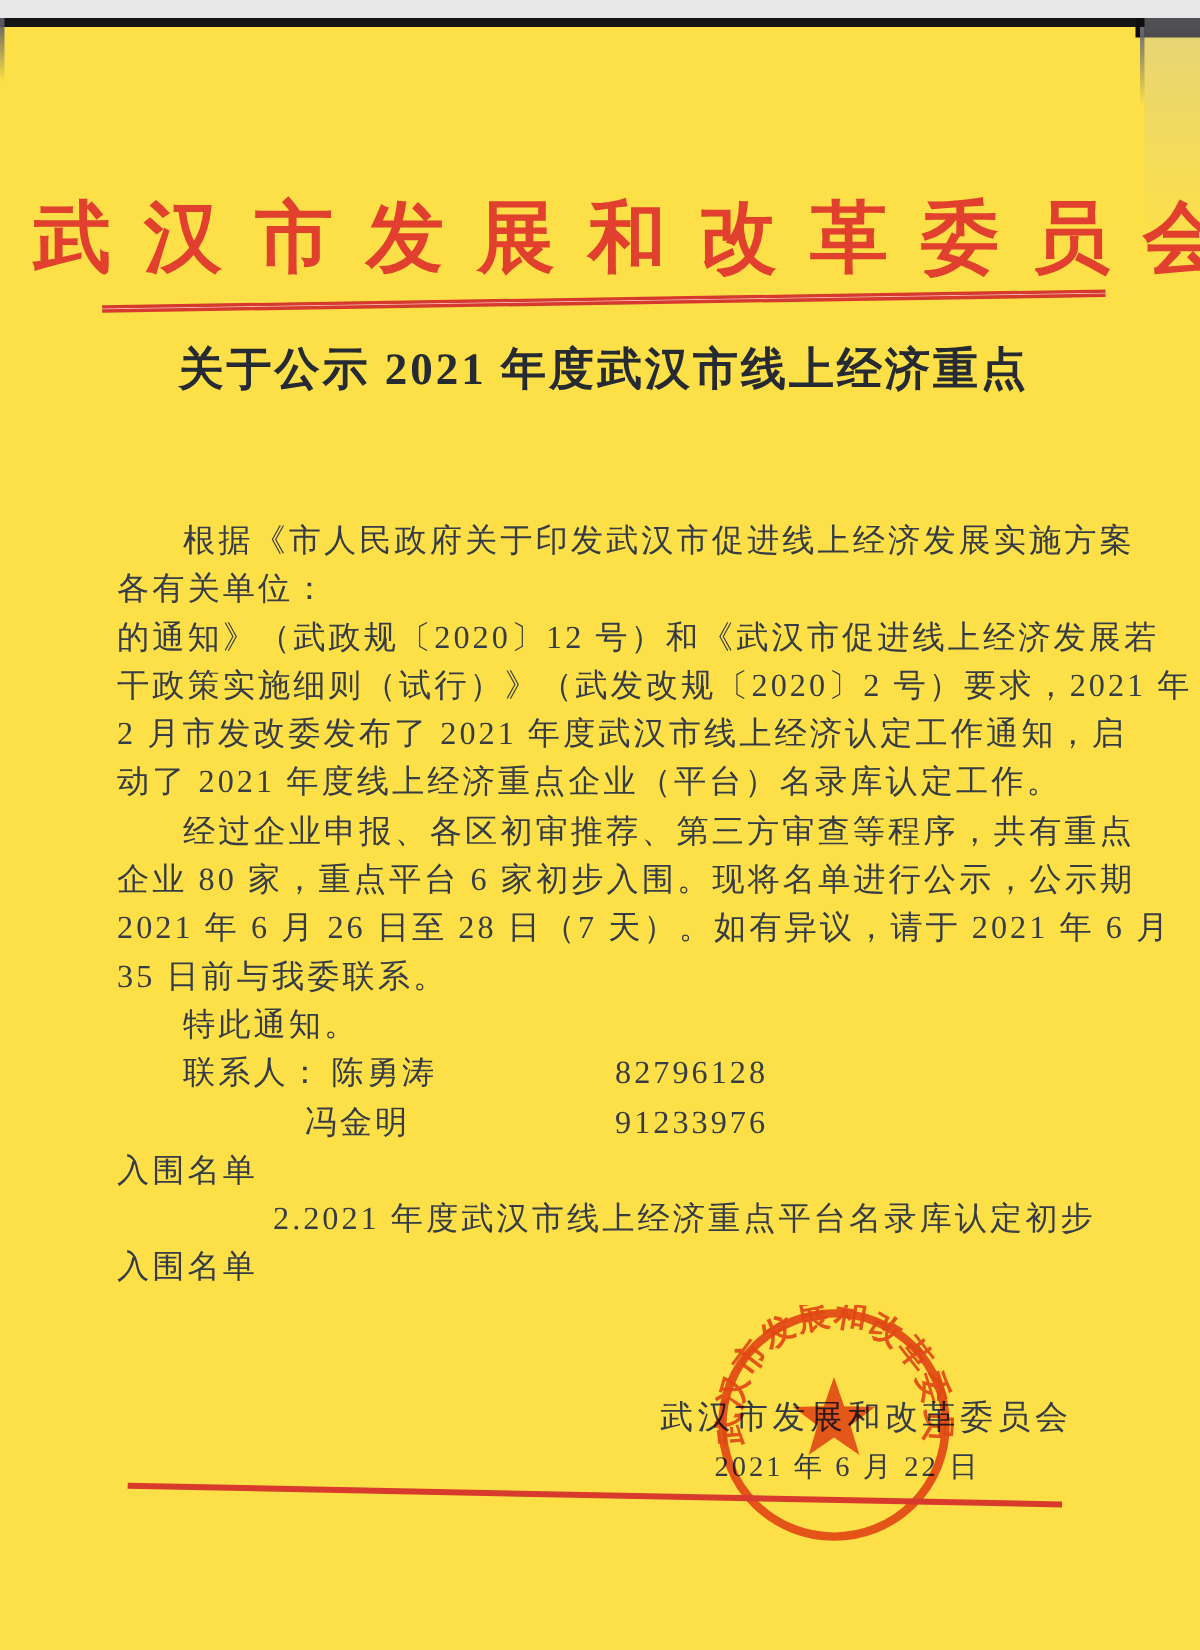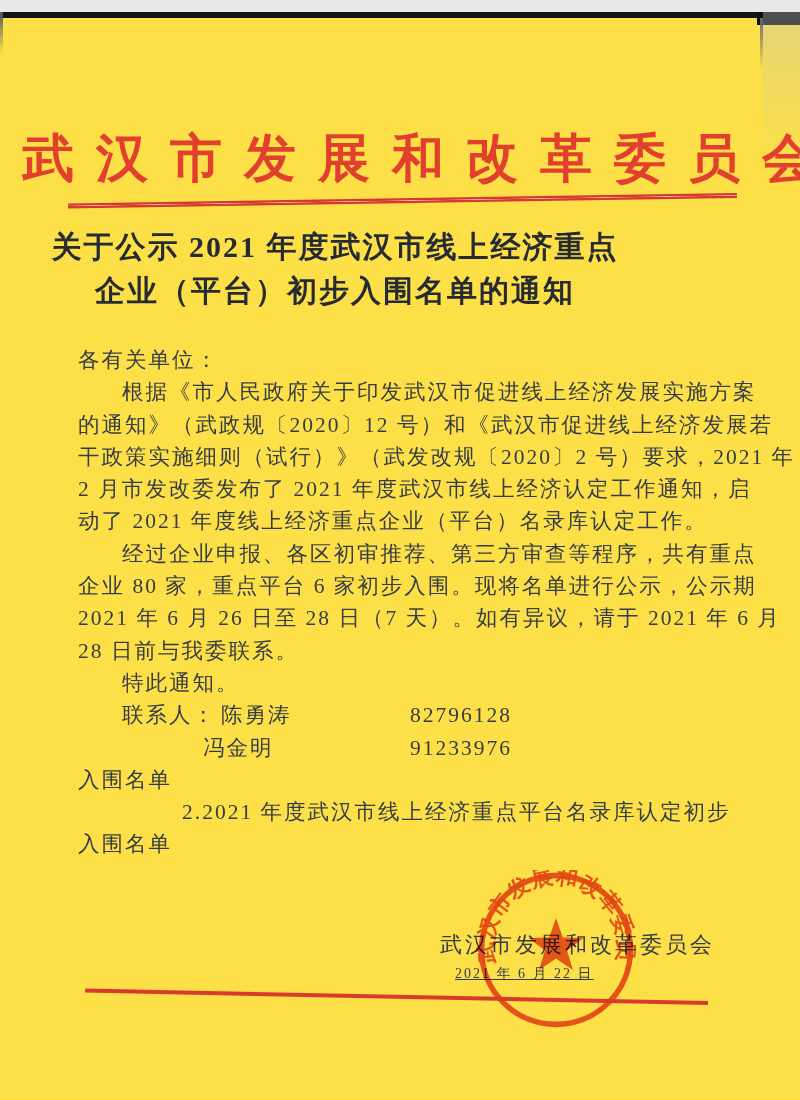--- a/index.html
+++ b/index.html
@@ -22,32 +22,32 @@
     position:absolute;top:112px;left:0;width:800px;text-align:center;
     font-size:52px;font-weight:bold;color:#e2402f;
     letter-spacing:22px;text-indent:22px;white-space:nowrap;
   }
   .org-underline{
     position:absolute;top:181px;left:68px;width:669px;height:5px;
     background:linear-gradient(180deg,#d6392e 0%,#d6392e 38%,#f3b5ae 48%,#d6392e 60%,#d6392e 100%);
     transform:rotate(-0.9deg);transform-origin:right center;
   }
   
-  .doc-title{position:absolute;top:213px;left:0;width:670px;text-align:center;
+  .doc-title{position:absolute;top:213px;left:16px;width:670px;text-align:right;
     color:#262b33;font-weight:bold;font-size:30px;line-height:44px;letter-spacing:2px;}
   
   .body-text{position:absolute;top:332px;left:78px;width:660px;
     color:#363c46;font-size:21.5px;letter-spacing:2px;}
   .bl{height:32.3px;line-height:32.3px;white-space:nowrap;position:relative;}
   .pos{position:absolute;top:0;}
   
   .sig-org{position:absolute;top:918px;left:440px;width:250px;text-align:center;
     color:#363c46;font-size:22px;letter-spacing:3px;white-space:nowrap;}
-  .sig-date{position:absolute;top:953px;left:455px;width:220px;text-align:left;
-    color:#363c46;font-size:14px;letter-spacing:2px;white-space:nowrap;text-decoration:underline;}
+  .sig-date{position:absolute;top:953px;left:455px;width:220px;text-align:center;
+    color:#363c46;font-size:19px;letter-spacing:2px;white-space:nowrap;}
   
   .seal{position:absolute;top:858px;left:476px;width:160px;height:160px;
     mix-blend-mode:multiply;opacity:.88;}
   
   .bottom-rule{position:absolute;top:989px;left:85px;width:623px;height:4px;
     background:#d93a2e;transform:rotate(1.15deg);transform-origin:right center;}
 </style>
 </head>
 <body>
 
@@ -57,34 +57,33 @@
   <div class="scan-corner"></div>
   <div class="scan-right-wash"></div>
   <div class="scan-right-line"></div>
   <div class="scan-left-line"></div>
 
   <div class="org-header">武汉市发展和改革委员会</div>
   <div class="org-underline"></div>
 
   <div class="doc-title">
     <div>关于公示 2021 年度武汉市线上经济重点</div>
-    <div>企业（平台）初步入围名单的通知</div>
   </div>
 
   <div class="body-text">
+    <div class="bl" style="padding-left:44px">根据《市人民政府关于印发武汉市促进线上经济发展实施方案</div>
     <div class="bl">各有关单位：</div>
-    <div class="bl" style="padding-left:44px">根据《市人民政府关于印发武汉市促进线上经济发展实施方案</div>
     <div class="bl">的通知》（武政规〔2020〕12 号）和《武汉市促进线上经济发展若</div>
     <div class="bl">干政策实施细则（试行）》（武发改规〔2020〕2 号）要求，2021 年</div>
     <div class="bl">2 月市发改委发布了 2021 年度武汉市线上经济认定工作通知，启</div>
     <div class="bl">动了 2021 年度线上经济重点企业（平台）名录库认定工作。</div>
     <div class="bl" style="padding-left:44px">经过企业申报、各区初审推荐、第三方审查等程序，共有重点</div>
     <div class="bl">企业 80 家，重点平台 6 家初步入围。现将名单进行公示，公示期</div>
     <div class="bl">2021 年 6 月 26 日至 28 日（7 天）。如有异议，请于 2021 年 6 月</div>
-    <div class="bl">28 日前与我委联系。</div>
+    <div class="bl">35 日前与我委联系。</div>
     <div class="bl" style="padding-left:44px">特此通知。</div>
 
     <div class="bl">
       <span class="pos" style="left:44px">联系人：</span>
       <span class="pos" style="left:143px">陈勇涛</span>
       <span class="pos" style="left:332px">82796128</span>
     </div>
     <div class="bl">
       <span class="pos" style="left:125px">冯金明</span>
       <span class="pos" style="left:332px">91233976</span>

